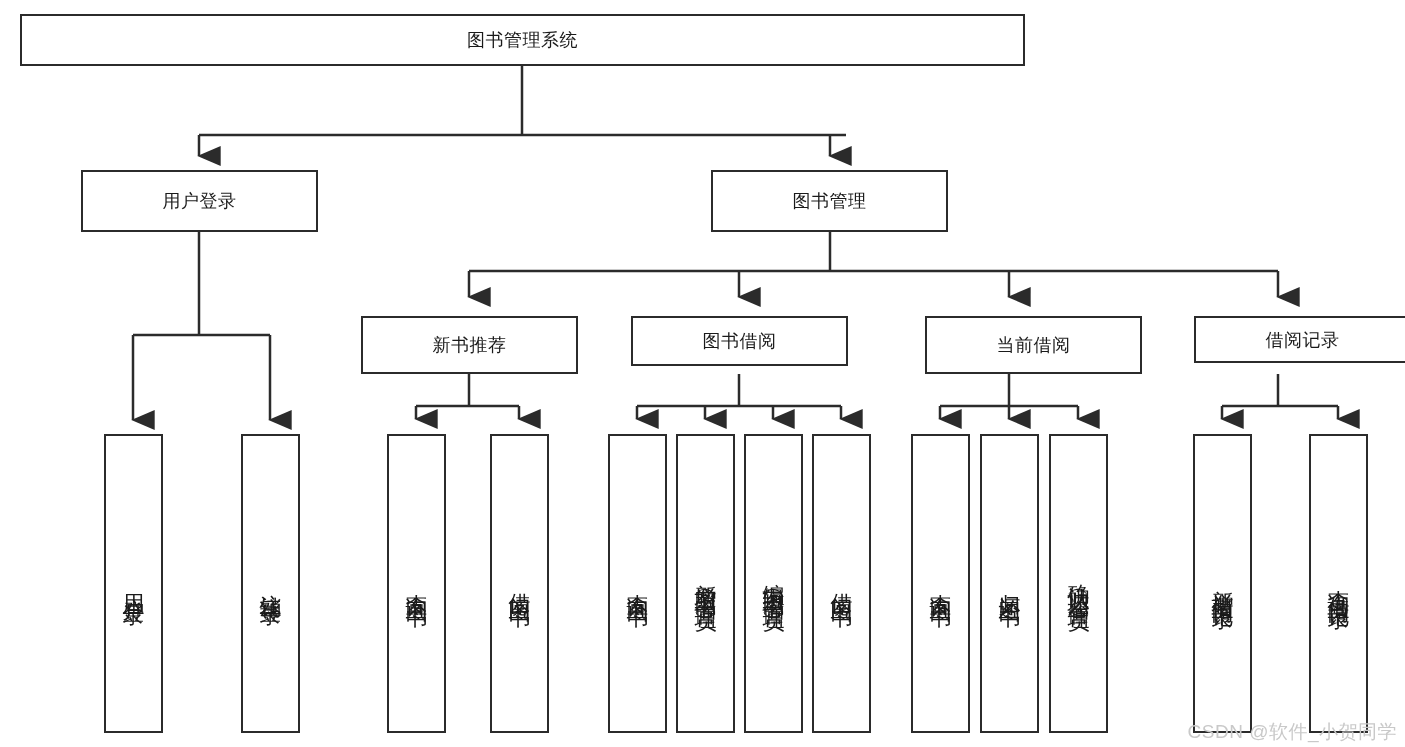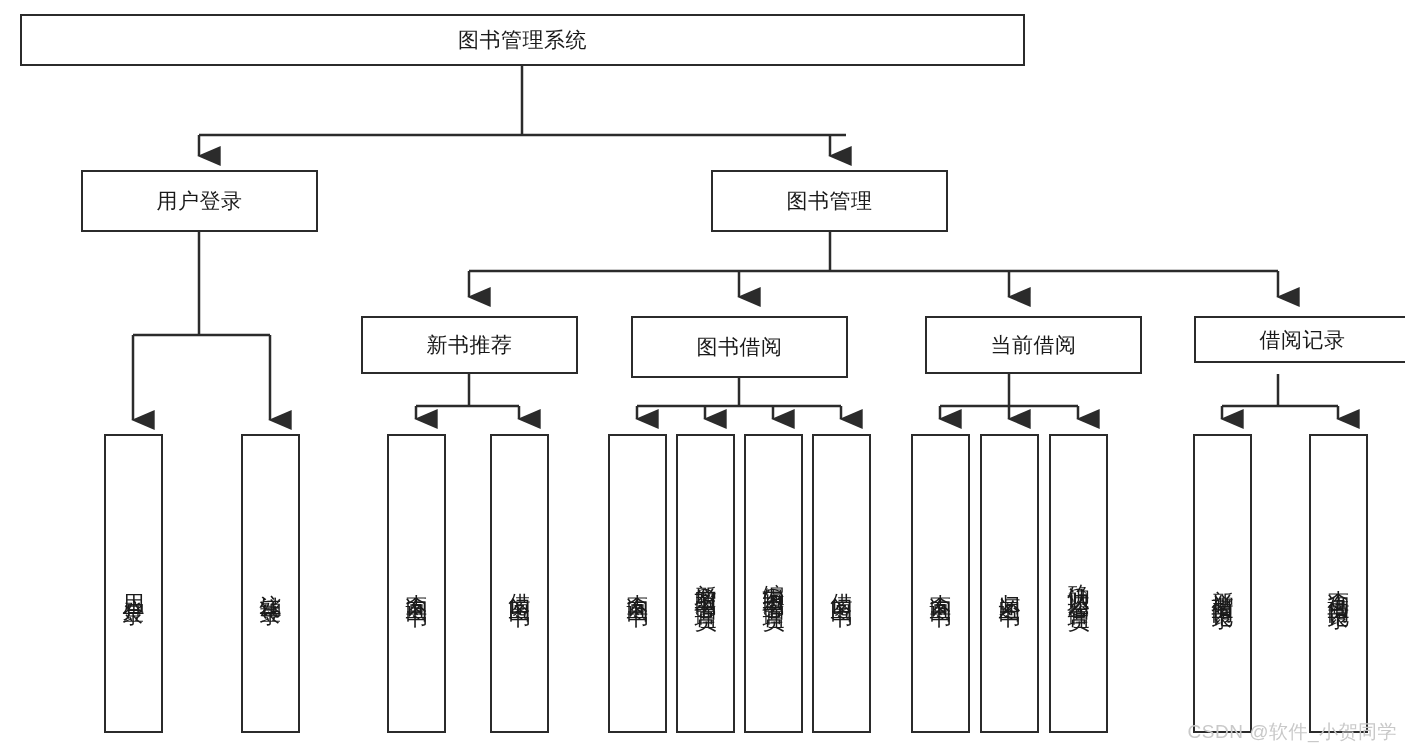--- a/index.html
+++ b/index.html
@@ -29,21 +29,21 @@
     position: absolute;
     box-sizing: border-box;
     background: #ffffff;
     border: 2.5px solid #2b2b2b;
     display: flex;
     align-items: center;
     justify-content: center;
     color: #1a1a1a;
   }
   .node.h {
-    font-size: 21px;
+    font-size: 18px;
     letter-spacing: 0.5px;
     align-items: center;
   }
   .node.v {
     writing-mode: vertical-rl;
     text-orientation: upright;
     font-size: 22px;
     letter-spacing: 4px;
     line-height: 1;
     padding: 4px 0;
@@ -132,21 +132,21 @@
   <div class="node h" style="left:81px; top:170px; width:237px; height:62px;">
     <span>用户登录</span>
   </div>
   <div class="node h" style="left:361px; top:316px; width:217px; height:58px;">
     <span>新书推荐</span>
   </div>
 
   <div class="node h" style="left:711px; top:170px; width:237px; height:62px;">
     <span>图书管理</span>
   </div>
-  <div class="node h" style="left:631px; top:316px; width:217px; height:62px;">
+  <div class="node h" style="left:631px; top:316px; width:217px; height:50px;">
     <span>图书借阅</span>
   </div>
   <div class="node h" style="left:901px; top:316px; width:217px; height:58px;margin-left:24px;">
     <span>当前借阅</span>
   </div>
   <div class="node h" style="left:1170px; top:316px; width:217px; height:47px;margin-left:24px;">
     <span>借阅记录</span>
   </div>
 
   <div class="node v" style="left:104px; top:434px; width:59px; height:299px;">

